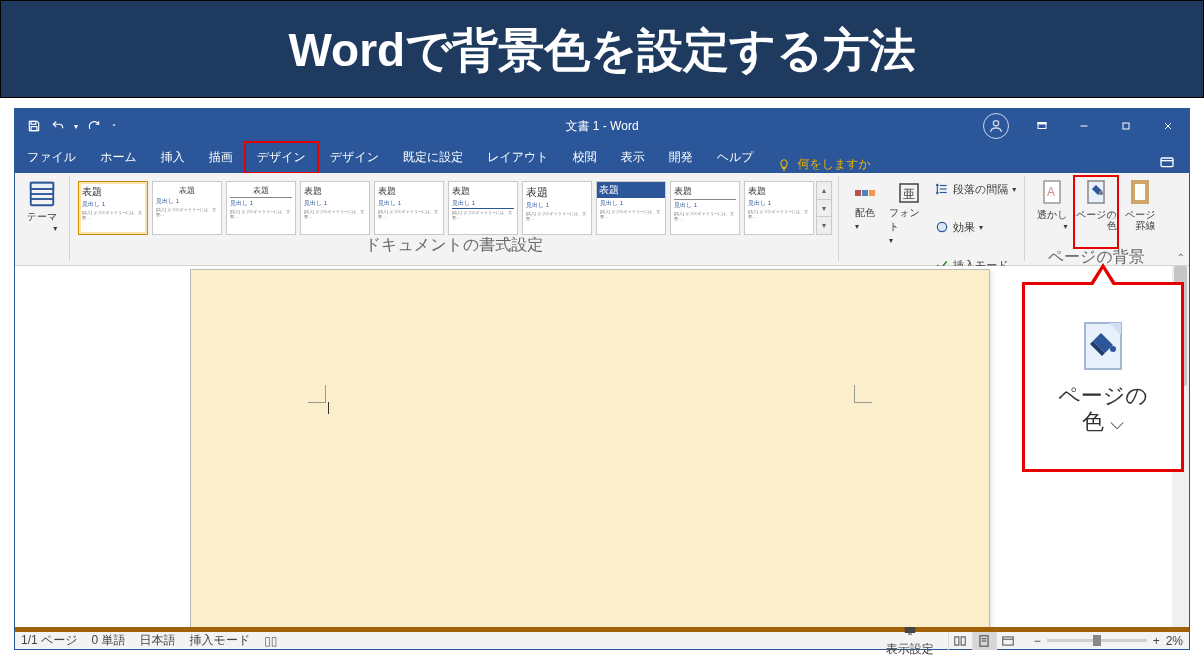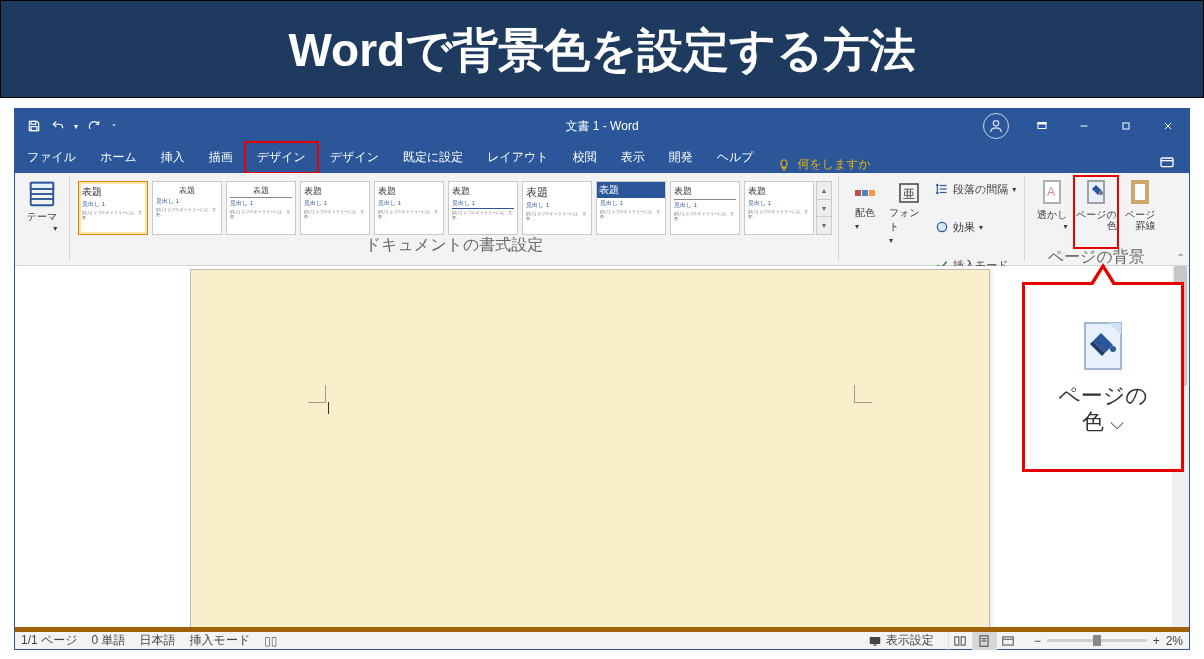--- a/index.html
+++ b/index.html
@@ -102,21 +102,21 @@
     .margin-mark{position:absolute;width:18px;height:18px;}
     .margin-mark.tl{left:117px;top:115px;border-left:1px solid #999;border-top:1px solid #999;transform:rotate(180deg);}
     .margin-mark.tr{right:117px;top:115px;border-right:1px solid #999;border-top:1px solid #999;transform:rotate(180deg);}
     .cursor-caret{position:absolute;left:137px;top:132px;width:6px;height:12px;border-left:1px solid #333;}
     .vscroll{position:absolute;right:0;top:0;bottom:0;width:17px;background:#f0f0f0;}
     .vscroll .thumb{position:absolute;top:0;left:2px;right:2px;height:120px;background:#c6c6c6;border-radius:2px;}
 
     
     .statusbar{height:22px;background:#f3f3f3;border-top:5px solid #a16207;display:flex;align-items:center;font-size:12px;color:#444;padding:0 6px;gap:14px;}
     .statusbar .spacer{flex:1;}
-    .status-icon{display:flex;align-items:center;gap:4px;}
+    .status-icon{display:flex;align-items:center;gap:4px;flex-direction:column;}
     .zoom-slider{display:flex;align-items:center;gap:6px;}
     .zoom-track{width:100px;height:3px;background:#cfcfcf;position:relative;}
     .zoom-track::before{content:"";position:absolute;left:50%;top:-3px;width:1px;height:9px;background:#999;}
     .zoom-knob{position:absolute;left:50%;top:-4px;width:8px;height:11px;background:#888;transform:translateX(-50%);}
     .view-btns{display:flex;gap:0;}
     .view-btn{width:24px;height:18px;display:flex;align-items:center;justify-content:center;border-left:1px solid #ddd;color:#666;}
     .view-btn.active{background:#d7d7d7;}
 
     
     .callout{position:absolute;right:20px;top:282px;width:162px;height:190px;background:#fff;border:3px solid #e60000;display:flex;flex-direction:column;align-items:center;justify-content:center;gap:8px;}

